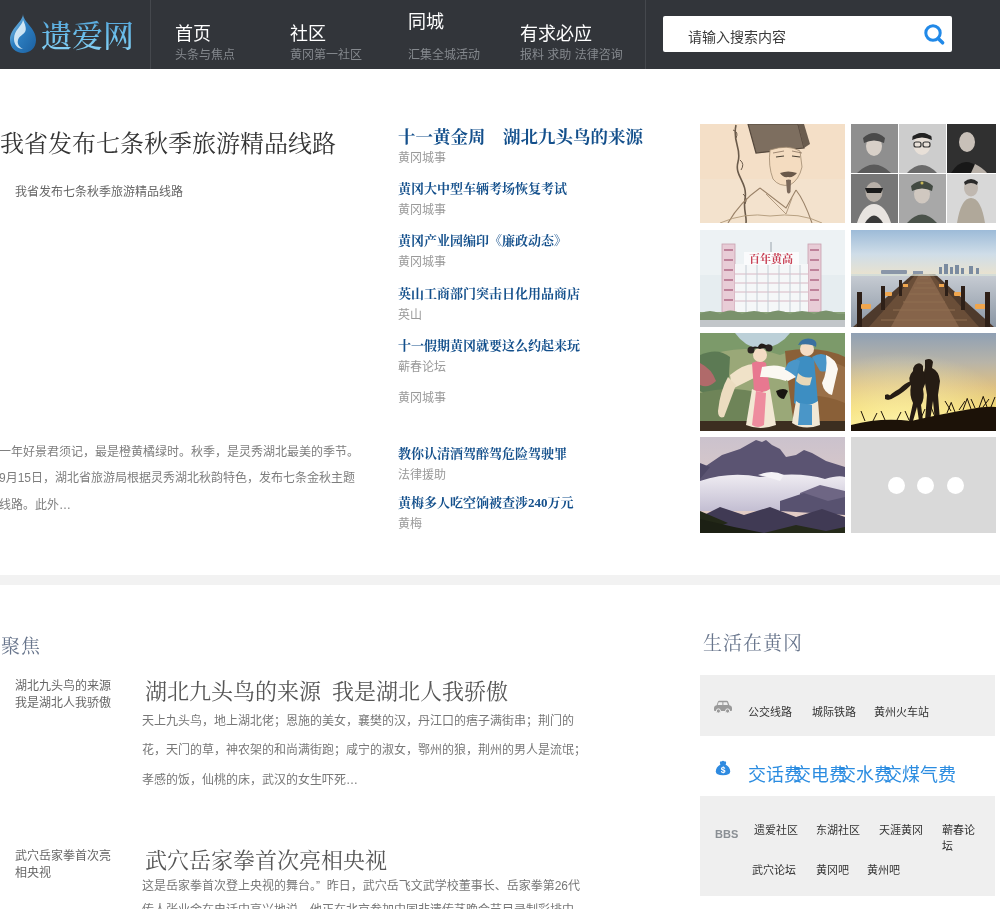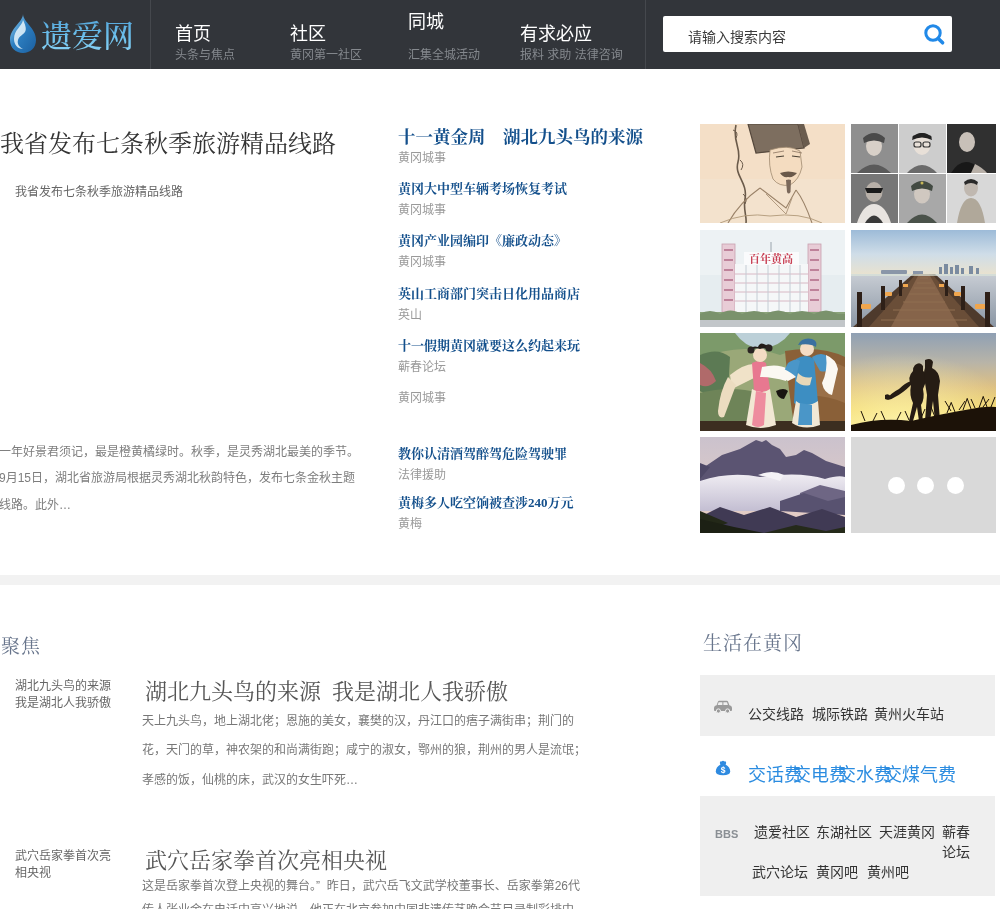--- a/index.html
+++ b/index.html
@@ -28,21 +28,21 @@
 
 .sechead{position:absolute;font-size:19px;color:#68758c;letter-spacing:1px}
 
 .thumbalt{position:absolute;left:15px;width:104px;font-size:12px;color:#666;line-height:16.8px}
 .ahead{position:absolute;left:145px;font-size:22px;color:#555;line-height:26px;white-space:nowrap}
 .abody{position:absolute;left:142px;font-size:12px;color:#777;line-height:29.4px;white-space:nowrap}
 
 #sbox{position:absolute;left:700px;top:675px;width:295px;height:234px}
 .srow{position:absolute;left:0;width:295px}
 .gray{background:#efefef}
-.slink{color:#333;font-size:14px;text-decoration:none}
+.slink{color:#333;font-size:11px;text-decoration:none}
 .blink{color:#2b8ce0;font-size:18px;text-decoration:none}
 </style></head><body>
 <div id="header">
   <div style="position:absolute;left:9px;top:14px;width:28px;height:40px">
     <svg width="28" height="40" viewBox="0 0 28 40">
       <defs>
           <linearGradient id="dg" x1="0" y1="0" x2="1" y2="1">
         <stop offset="0" stop-color="#9fd8f5"></stop>
             <stop offset="0.45" stop-color="#2d7fc1"></stop>
             <stop offset="1" stop-color="#1b5fa0"></stop>

